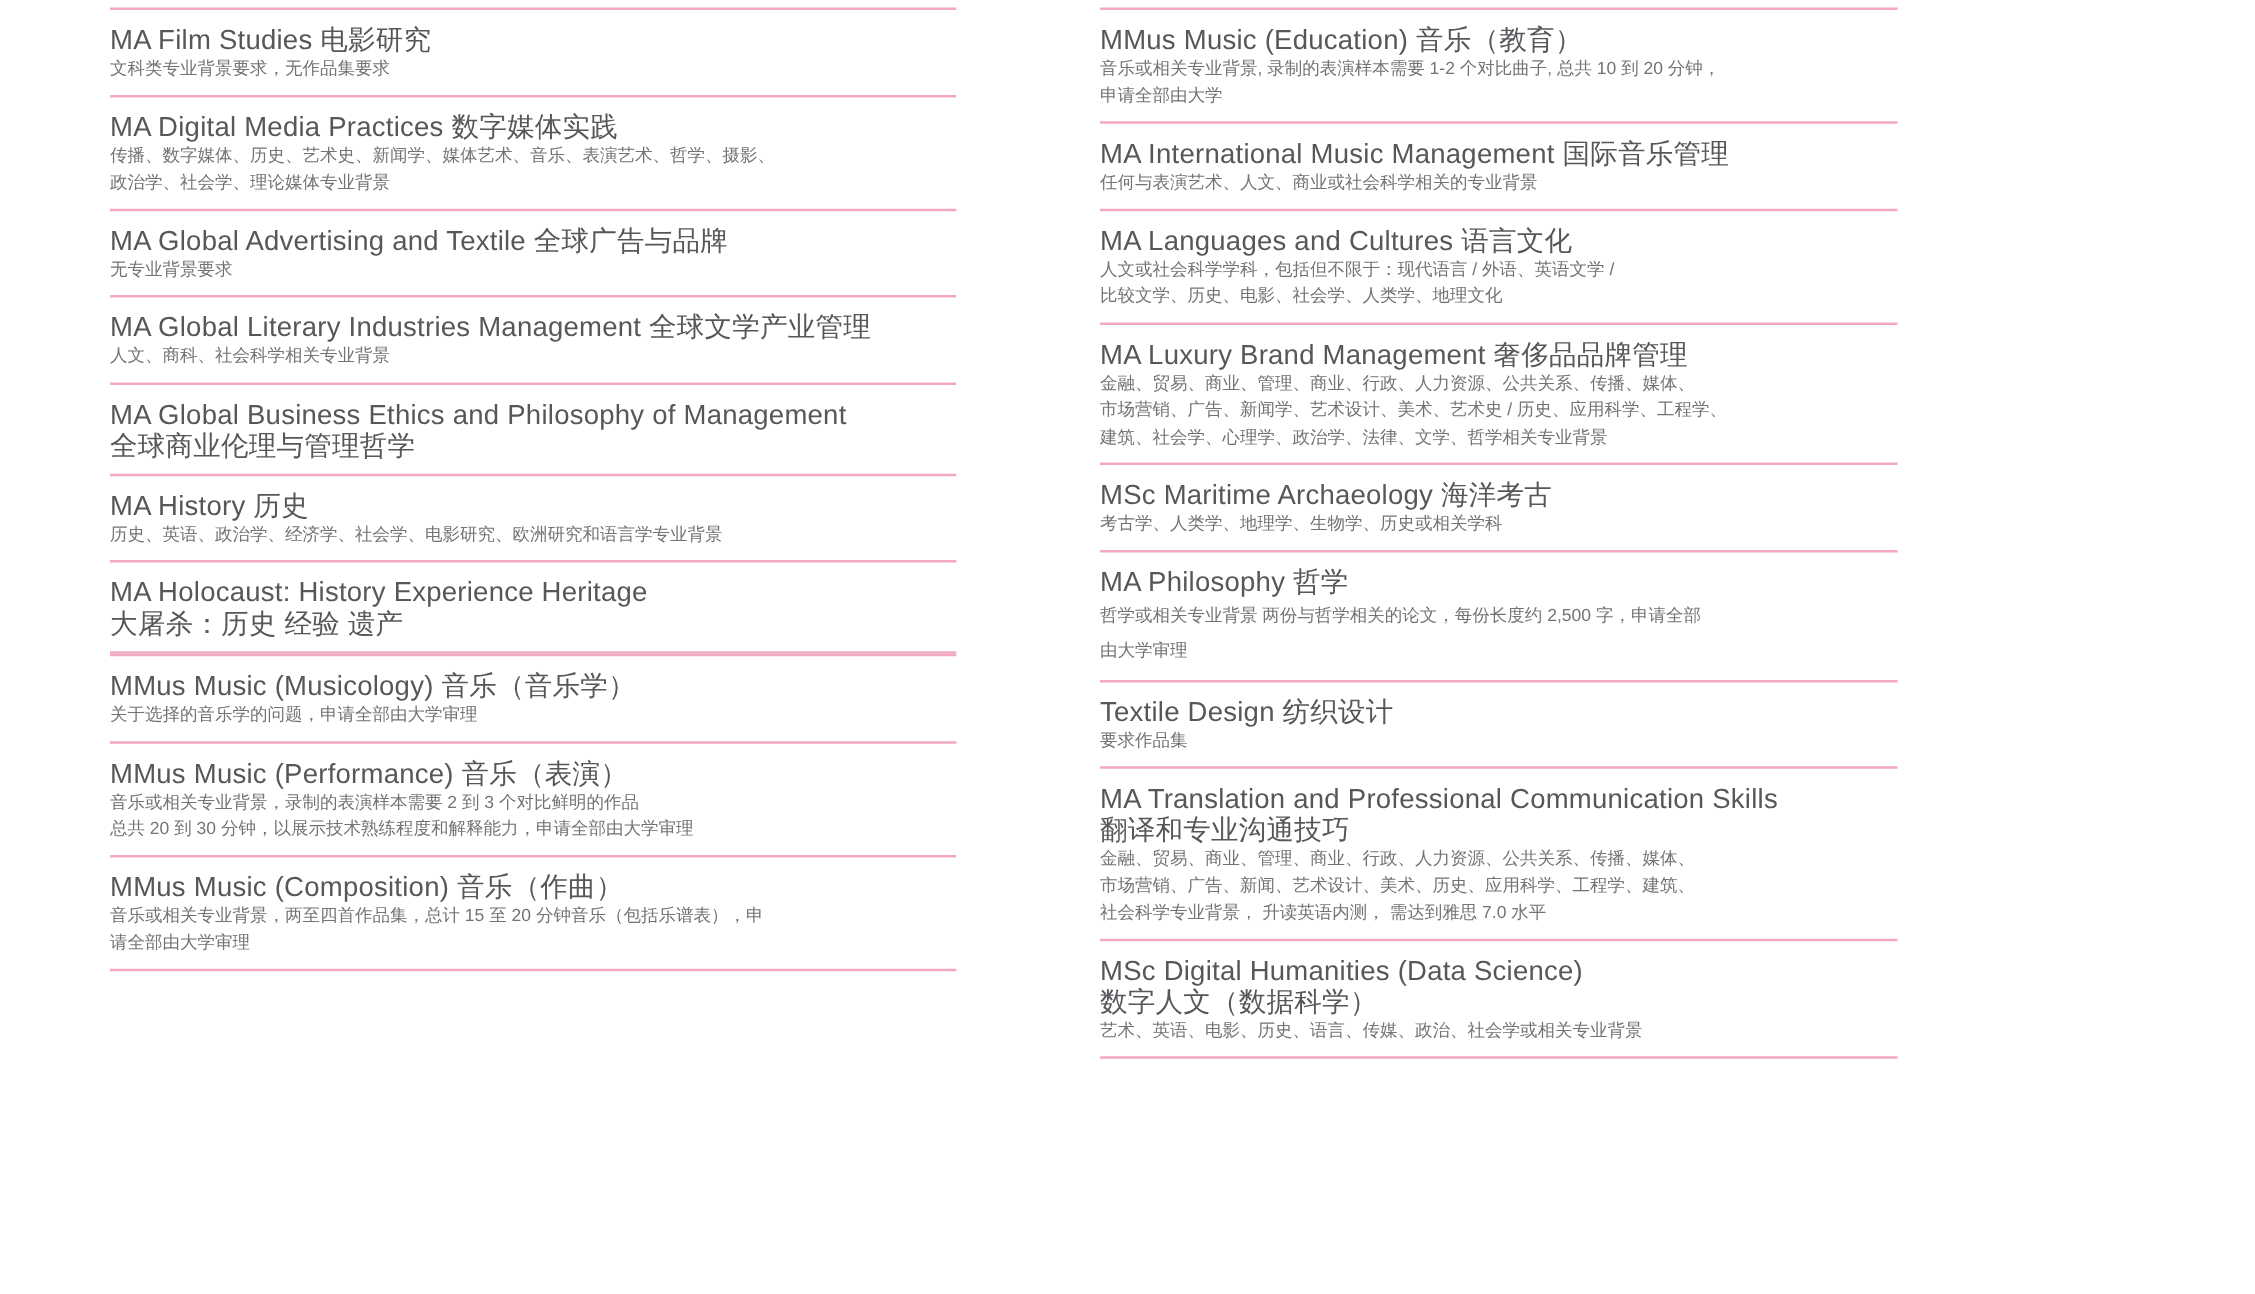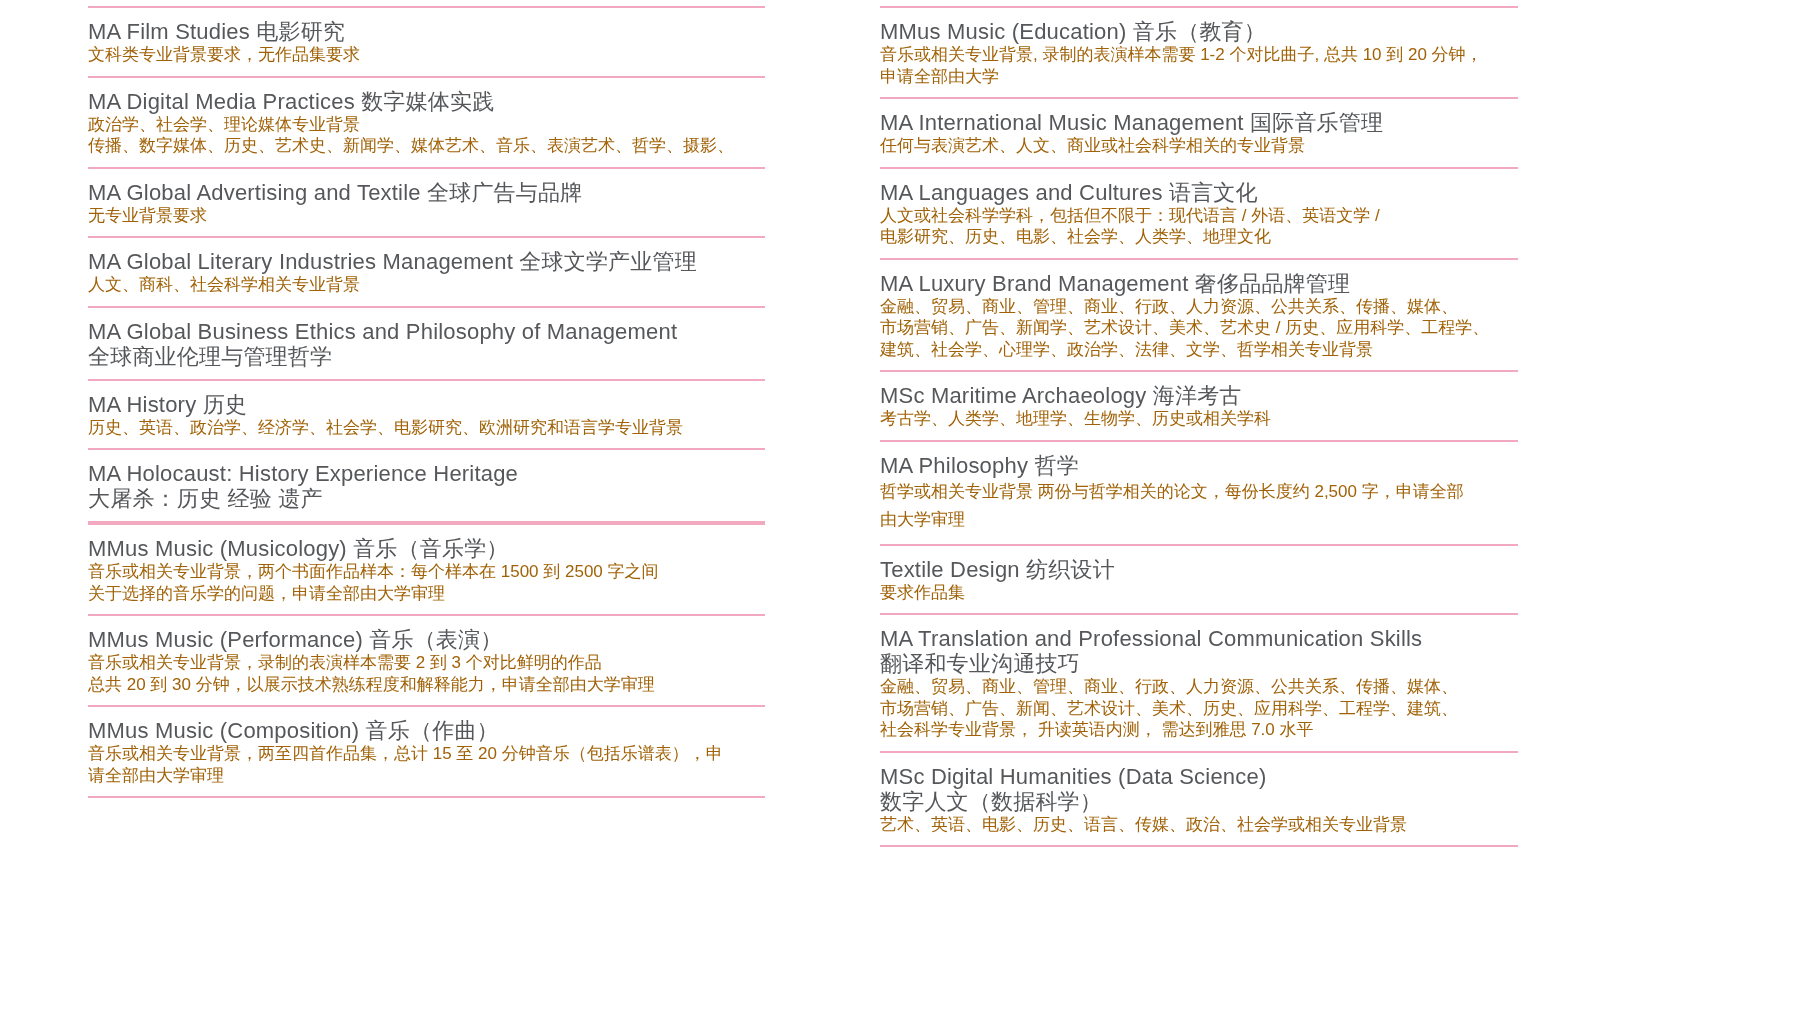--- a/index.html
+++ b/index.html
@@ -32,43 +32,43 @@
     padding: 11px 0 10px 0;
   }
   .title-line {
     font-size: 22px;
     line-height: 25px;
     font-weight: 400;
     color: #55575a;
     letter-spacing: 0.2px;
   }
   .req-line {
-    font-size: 17px;
+    font-size: 14px;
     line-height: 21.5px;
-    color: #a16207;
+    color: #737373;
   }
   .block.spaced .req-line {
     line-height: 28px;
   }
 </style>
 </head>
 <body>
 
 <div class="page">
   <div class="col col-left">
       <div class="rule"></div>
       <div class="block">
         <div class="title-line">MA Film Studies 电影研究</div>
         <div class="req-line">文科类专业背景要求，无作品集要求</div>
       </div>
       <div class="rule"></div>
       <div class="block">
         <div class="title-line">MA Digital Media Practices 数字媒体实践</div>
+        <div class="req-line">传播、数字媒体、历史、艺术史、新闻学、媒体艺术、音乐、表演艺术、哲学、摄影、</div>
         <div class="req-line">政治学、社会学、理论媒体专业背景</div>
-        <div class="req-line">传播、数字媒体、历史、艺术史、新闻学、媒体艺术、音乐、表演艺术、哲学、摄影、</div>
       </div>
       <div class="rule"></div>
       <div class="block">
         <div class="title-line">MA Global Advertising and Textile 全球广告与品牌</div>
         <div class="req-line">无专业背景要求</div>
       </div>
       <div class="rule"></div>
       <div class="block">
         <div class="title-line">MA Global Literary Industries Management 全球文学产业管理</div>
         <div class="req-line">人文、商科、社会科学相关专业背景</div>
@@ -85,21 +85,20 @@
       </div>
       <div class="rule"></div>
       <div class="block">
         <div class="title-line">MA Holocaust: History Experience Heritage</div>
         <div class="title-line">大屠杀：历史 经验 遗产</div>
       </div>
       <div class="rule"></div>
       <div class="rule"></div>
       <div class="block">
         <div class="title-line">MMus Music (Musicology) 音乐（音乐学）</div>
-        <div class="req-line">音乐或相关专业背景，两个书面作品样本：每个样本在 1500 到 2500 字之间</div>
         <div class="req-line">关于选择的音乐学的问题，申请全部由大学审理</div>
       </div>
       <div class="rule"></div>
       <div class="block">
         <div class="title-line">MMus Music (Performance) 音乐（表演）</div>
         <div class="req-line">音乐或相关专业背景，录制的表演样本需要 2 到 3 个对比鲜明的作品</div>
         <div class="req-line">总共 20 到 30 分钟，以展示技术熟练程度和解释能力，申请全部由大学审理</div>
       </div>
       <div class="rule"></div>
       <div class="block">
@@ -118,21 +117,21 @@
       </div>
       <div class="rule"></div>
       <div class="block">
         <div class="title-line">MA International Music Management 国际音乐管理</div>
         <div class="req-line">任何与表演艺术、人文、商业或社会科学相关的专业背景</div>
       </div>
       <div class="rule"></div>
       <div class="block">
         <div class="title-line">MA Languages and Cultures 语言文化</div>
         <div class="req-line">人文或社会科学学科，包括但不限于：现代语言 / 外语、英语文学 /</div>
-        <div class="req-line">电影研究、历史、电影、社会学、人类学、地理文化</div>
+        <div class="req-line">比较文学、历史、电影、社会学、人类学、地理文化</div>
       </div>
       <div class="rule"></div>
       <div class="block">
         <div class="title-line">MA Luxury Brand Management 奢侈品品牌管理</div>
         <div class="req-line">金融、贸易、商业、管理、商业、行政、人力资源、公共关系、传播、媒体、</div>
         <div class="req-line">市场营销、广告、新闻学、艺术设计、美术、艺术史 / 历史、应用科学、工程学、</div>
         <div class="req-line">建筑、社会学、心理学、政治学、法律、文学、哲学相关专业背景</div>
       </div>
       <div class="rule"></div>
       <div class="block">

